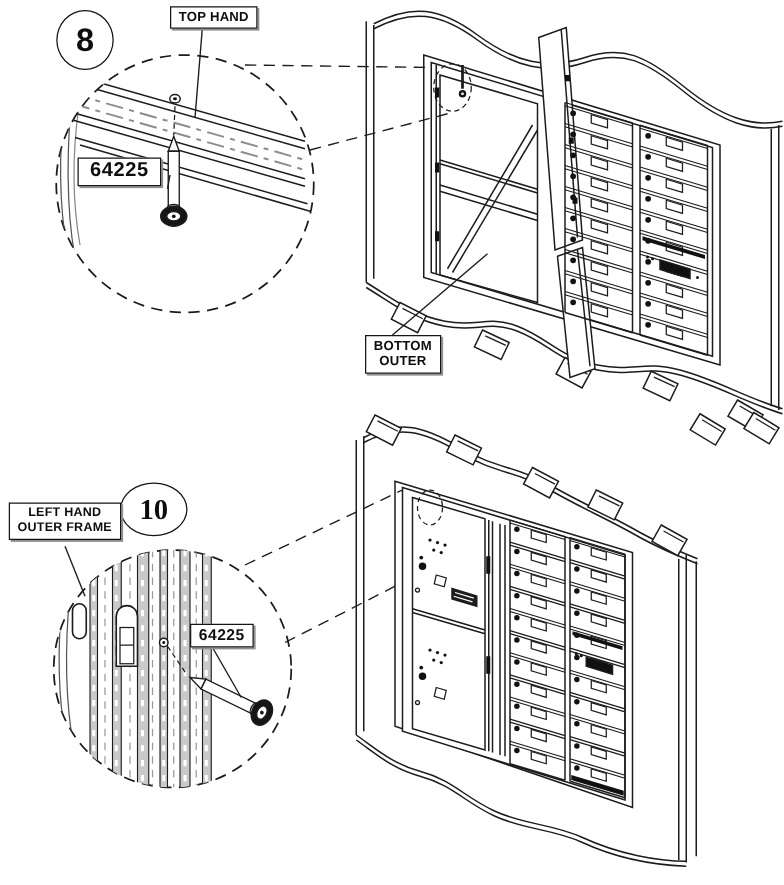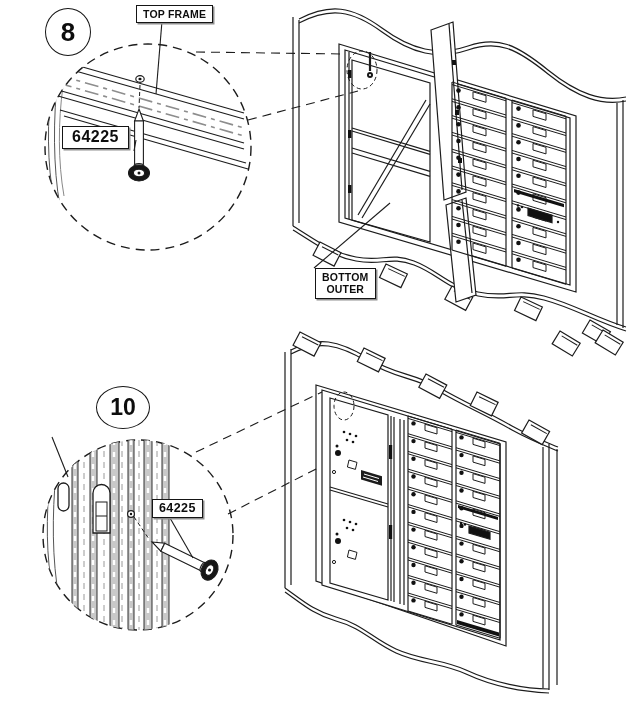--- a/index.html
+++ b/index.html
@@ -15,24 +15,24 @@
     white-space:nowrap;letter-spacing:0.2px;
   }
   .part-a{font-size:16px;padding:1px 9px;letter-spacing:0.5px;}
   .part-b{font-size:12.5px;padding:1px 6px;letter-spacing:0.4px;}
   .stepnum{
     position:absolute;z-index:3;background:#fff;border:1.7px solid #151515;
     border-radius:50%;display:flex;align-items:center;justify-content:center;
     font-weight:bold;color:#0d0d0d;
   }
   #step8-num{left:45px;top:8px;width:44px;height:46px;font-size:26px;}
-  #step10-num{left:96px;top:386px;width:52px;height:41px;font-size:23px;}
+  #step10-num{left:96px;top:386px;width:52px;height:41px;font-size:23px;font-family:Liberation Serif, serif;}
   #callout-top-frame{left:136px;top:5px;}
   #callout-64225-a{left:62px;top:126px;}
-  #callout-bottom-frame{left:292px;top:268px;margin-left:23px;}
+  #callout-bottom-frame{left:292px;top:268px;}
   #callout-lhof{left:7px;top:402px;font-size:10px;}
   #callout-64225-b{left:152px;top:499px;}
 </style>
 </head>
 <body>
 
 <div class="canvas">
 
 <svg class="art" width="627" height="708" viewBox="0 0 627 708">
   <defs>
@@ -349,30 +349,34 @@
 </svg>
 
 <div class="stepnum" id="step8-num">
   <span>8</span>
 </div>
 <div class="stepnum" id="step10-num">
   <span>10</span>
 </div>
 
 <div class="callout" id="callout-top-frame">
-  <span>TOP FRAME</span>
+  <span>TOP HAND</span>
 </div>
 
 <div class="callout part-a" id="callout-64225-a">
   <span>64225</span>
 </div>
 
 <div class="callout" id="callout-bottom-frame">
   <div>BOTTOM</div>
   <div>OUTER</div>
 </div>
 
+<div class="callout" id="callout-lhof">
+  <div>LEFT HAND</div>
+  <div>OUTER FRAME</div>
+</div>
 
 <div class="callout part-b" id="callout-64225-b">
   <span>64225</span>
 </div>
 
 </div>
 
 </body></html>

